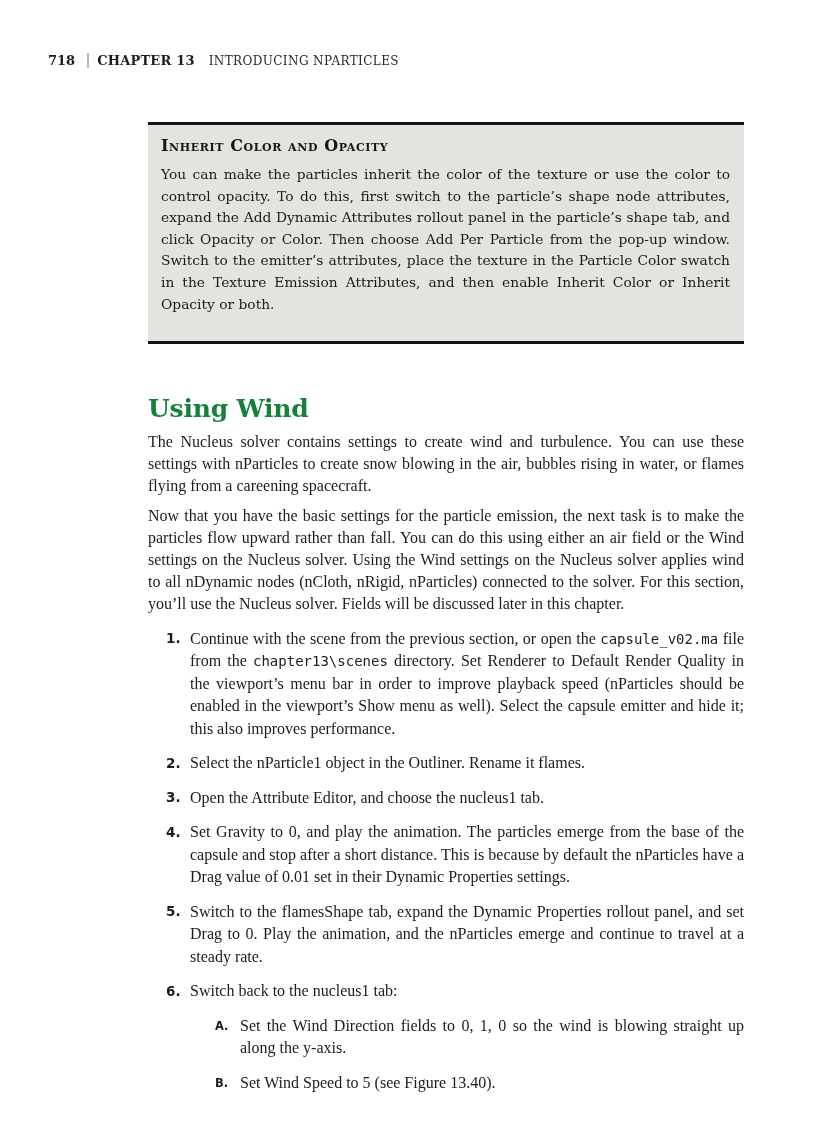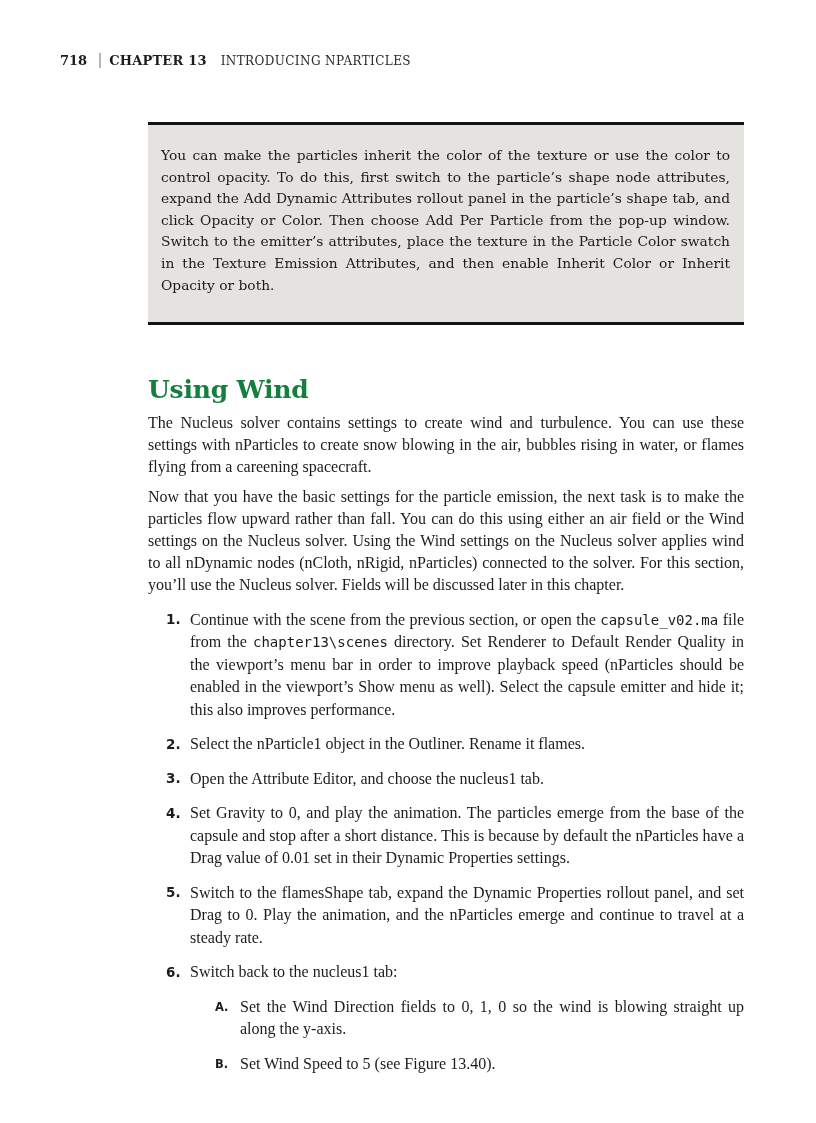--- a/index.html
+++ b/index.html
@@ -7,21 +7,21 @@
     width:816px; height:1123px;
     background:#ffffff;
     color:#1d1c1a;
     font-family:"Liberation Serif", serif;
     position:relative;
     overflow:hidden;
   }
 
   
   .running-head {
-    position:absolute; top:53px; left:60px;
+    position:absolute; top:53px; left:48px;
     display:flex; align-items:center;
   }
   .folio {
     font-family:"DejaVu Serif", serif;
     font-weight:bold; font-size:13px;
   }
   .rh-divider {
     width:2px; height:15px; background:#b9b7b4; margin:0 8px 0 12px;
   }
   .rh-chapter {
@@ -104,20 +104,21 @@
 <header class="running-head">
   <span class="folio">718</span>
   <span class="rh-divider"></span>
   <span class="rh-chapter">CHAPTER 13</span>
   <span class="rh-title">INTRODUCING NPARTICLES</span>
 </header>
 
 <main class="content">
 
   <aside class="callout">
+    <div class="callout-title">Inherit Color and Opacity</div>
     <p class="callout-body">You can make the particles inherit the color of the texture or use the color to control opacity. To do this, first switch to the particle’s shape node attributes, expand the Add Dynamic Attributes rollout panel in the particle’s shape tab, and click Opacity or Color. Then choose Add Per Particle from the pop-up window. Switch to the emitter’s attributes, place the texture in the Particle Color swatch in the Texture Emission Attributes, and then enable Inherit Color or Inherit Opacity or both.</p>
   </aside>
 
   <h1 class="section-title">Using Wind</h1>
   <p class="body-para">The Nucleus solver contains settings to create wind and turbulence. You can use these settings with nParticles to create snow blowing in the air, bubbles rising in water, or flames flying from a careening spacecraft.</p>
 
   <p class="body-para">Now that you have the basic settings for the particle emission, the next task is to make the particles flow upward rather than fall. You can do this using either an air field or the Wind settings on the Nucleus solver. Using the Wind settings on the Nucleus solver applies wind to all nDynamic nodes (nCloth, nRigid, nParticles) connected to the solver. For this section, you’ll use the Nucleus solver. Fields will be discussed later in this chapter.</p>
 
   <div class="steps">
 

